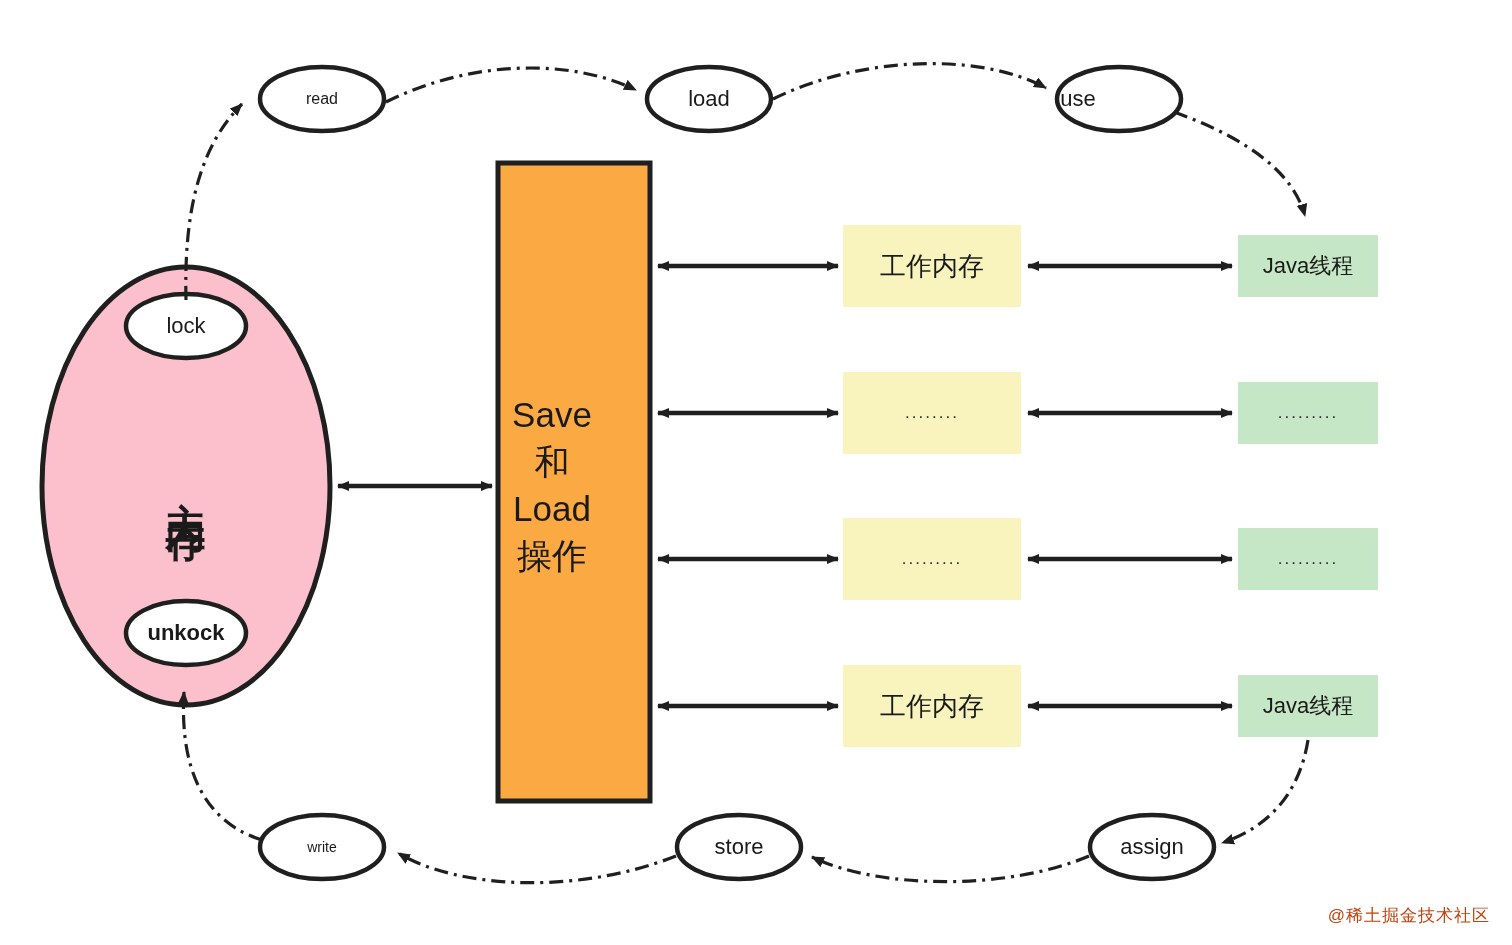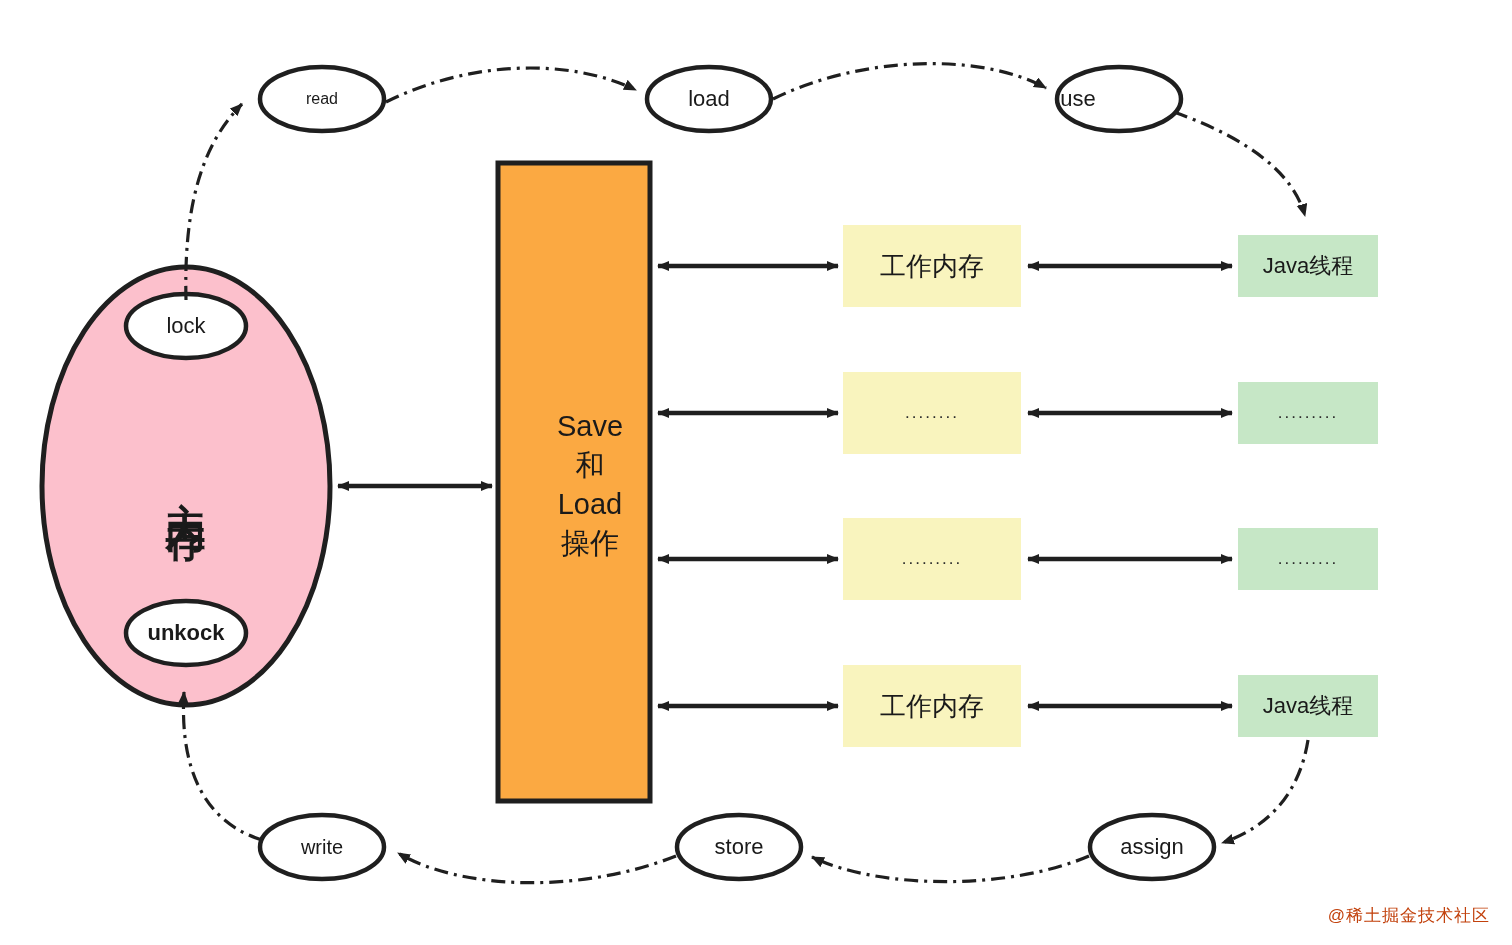--- a/index.html
+++ b/index.html
@@ -112,39 +112,39 @@
     <span class="vert-cn">主内存</span>
   </div>
 
   <div class="node-label" style="left:126px;top:306px;width:120px;height:40px;font-size:22px;justify-content:center;">
     <span>lock</span>
   </div>
   <div class="node-label" style="left:126px;top:613px;width:120px;height:40px;font-size:22px;font-weight:bold;">
     <span>unkock</span>
   </div>
 
-  <div class="node-label" style="left:514px;top:405px;width:152px;height:160px;
-              font-size:29px;line-height:1.35;">
+  <div class="node-label" style="left:476px;top:405px;width:152px;height:160px;
+              font-size:35px;line-height:1.35;">
     <span>Save
 和
 Load
 操作</span>
   </div>
 
   <div class="node-label" style="left:262px;top:79px;width:120px;height:40px;font-size:16px;">
     <span>read</span>
   </div>
   <div class="node-label" style="left:649px;top:79px;width:120px;height:40px;font-size:22px;">
     <span>load</span>
   </div>
   <div class="node-label" style="left:1018px;top:79px;width:120px;height:40px;font-size:22px;">
     <span>use</span>
   </div>
 
-  <div class="node-label" style="left:262px;top:827px;width:120px;height:40px;font-size:20px;">
+  <div class="node-label" style="left:262px;top:827px;width:120px;height:40px;font-size:14px;">
     <span>write</span>
   </div>
   <div class="node-label" style="left:679px;top:827px;width:120px;height:40px;font-size:22px;">
     <span>store</span>
   </div>
   <div class="node-label" style="left:1092px;top:827px;width:120px;height:40px;font-size:22px;">
     <span>assign</span>
   </div>
 
   <div class="node-label" style="left:843px;top:225px;width:178px;height:82px;font-size:26px;">

